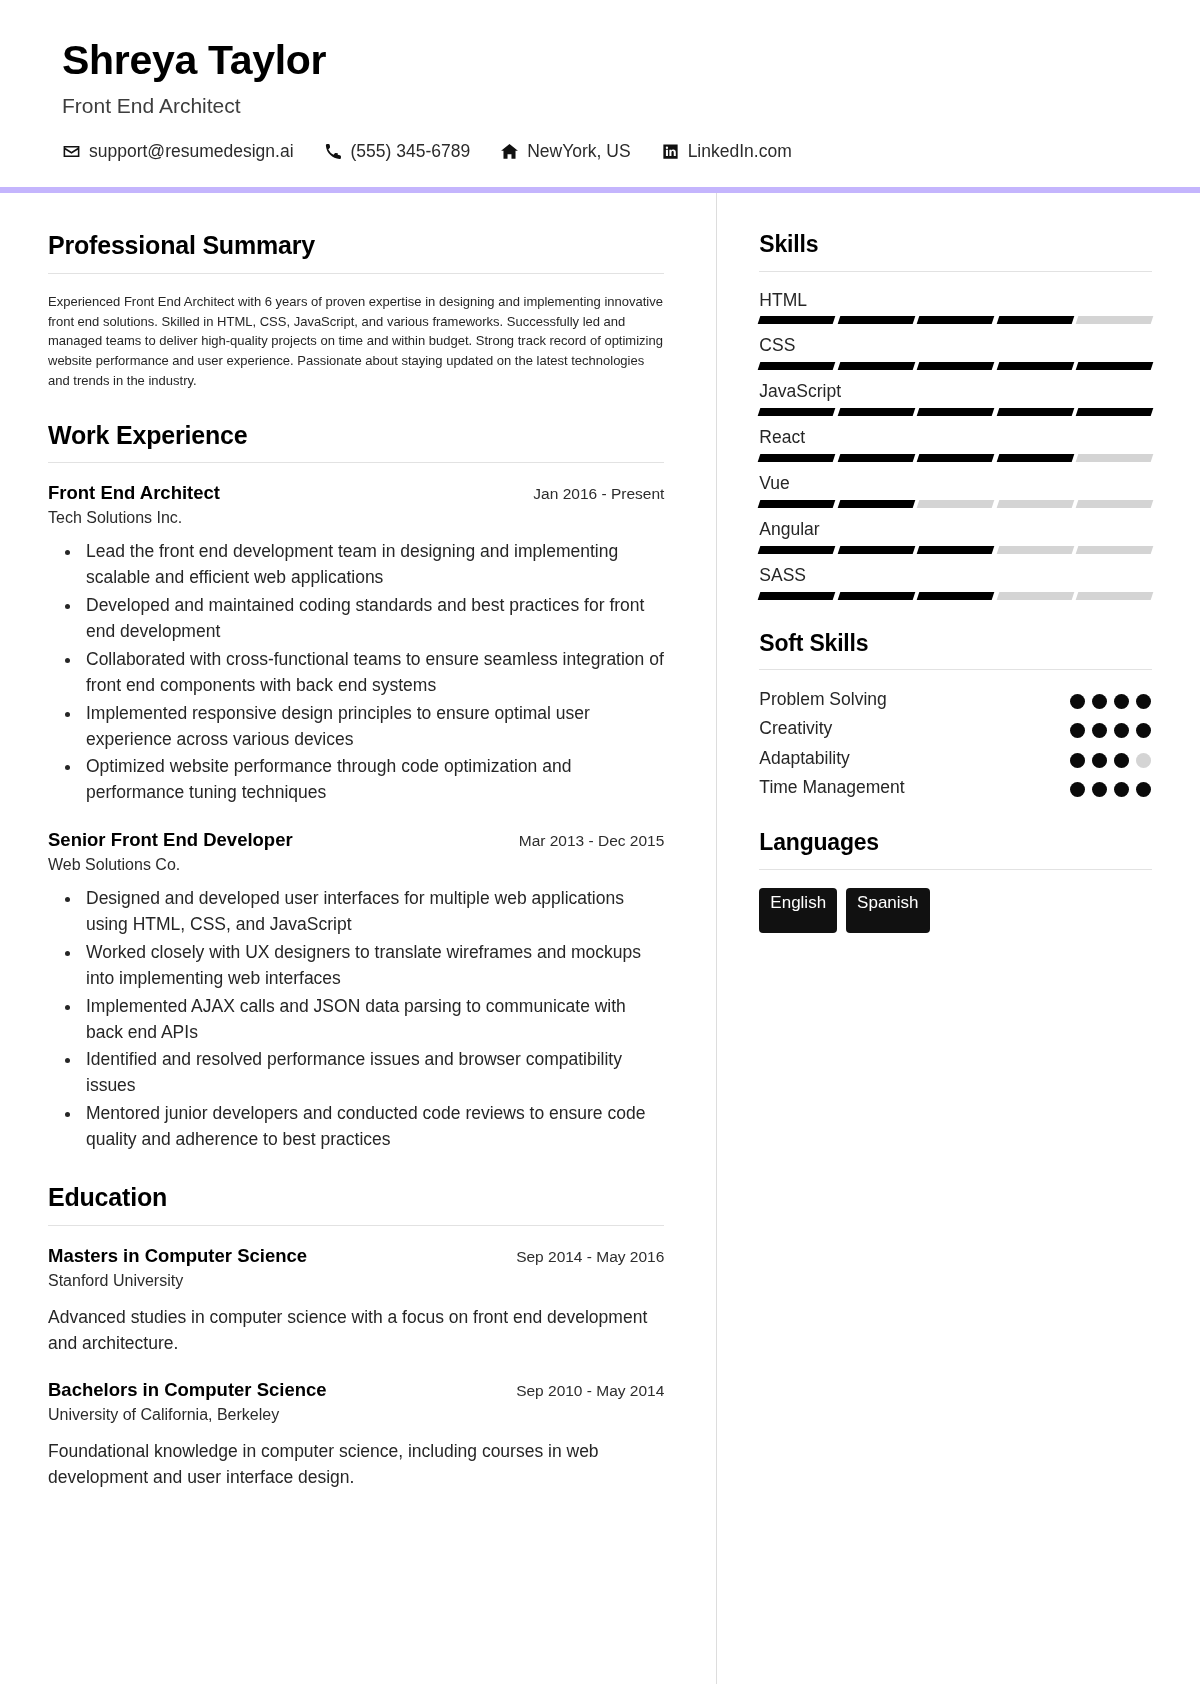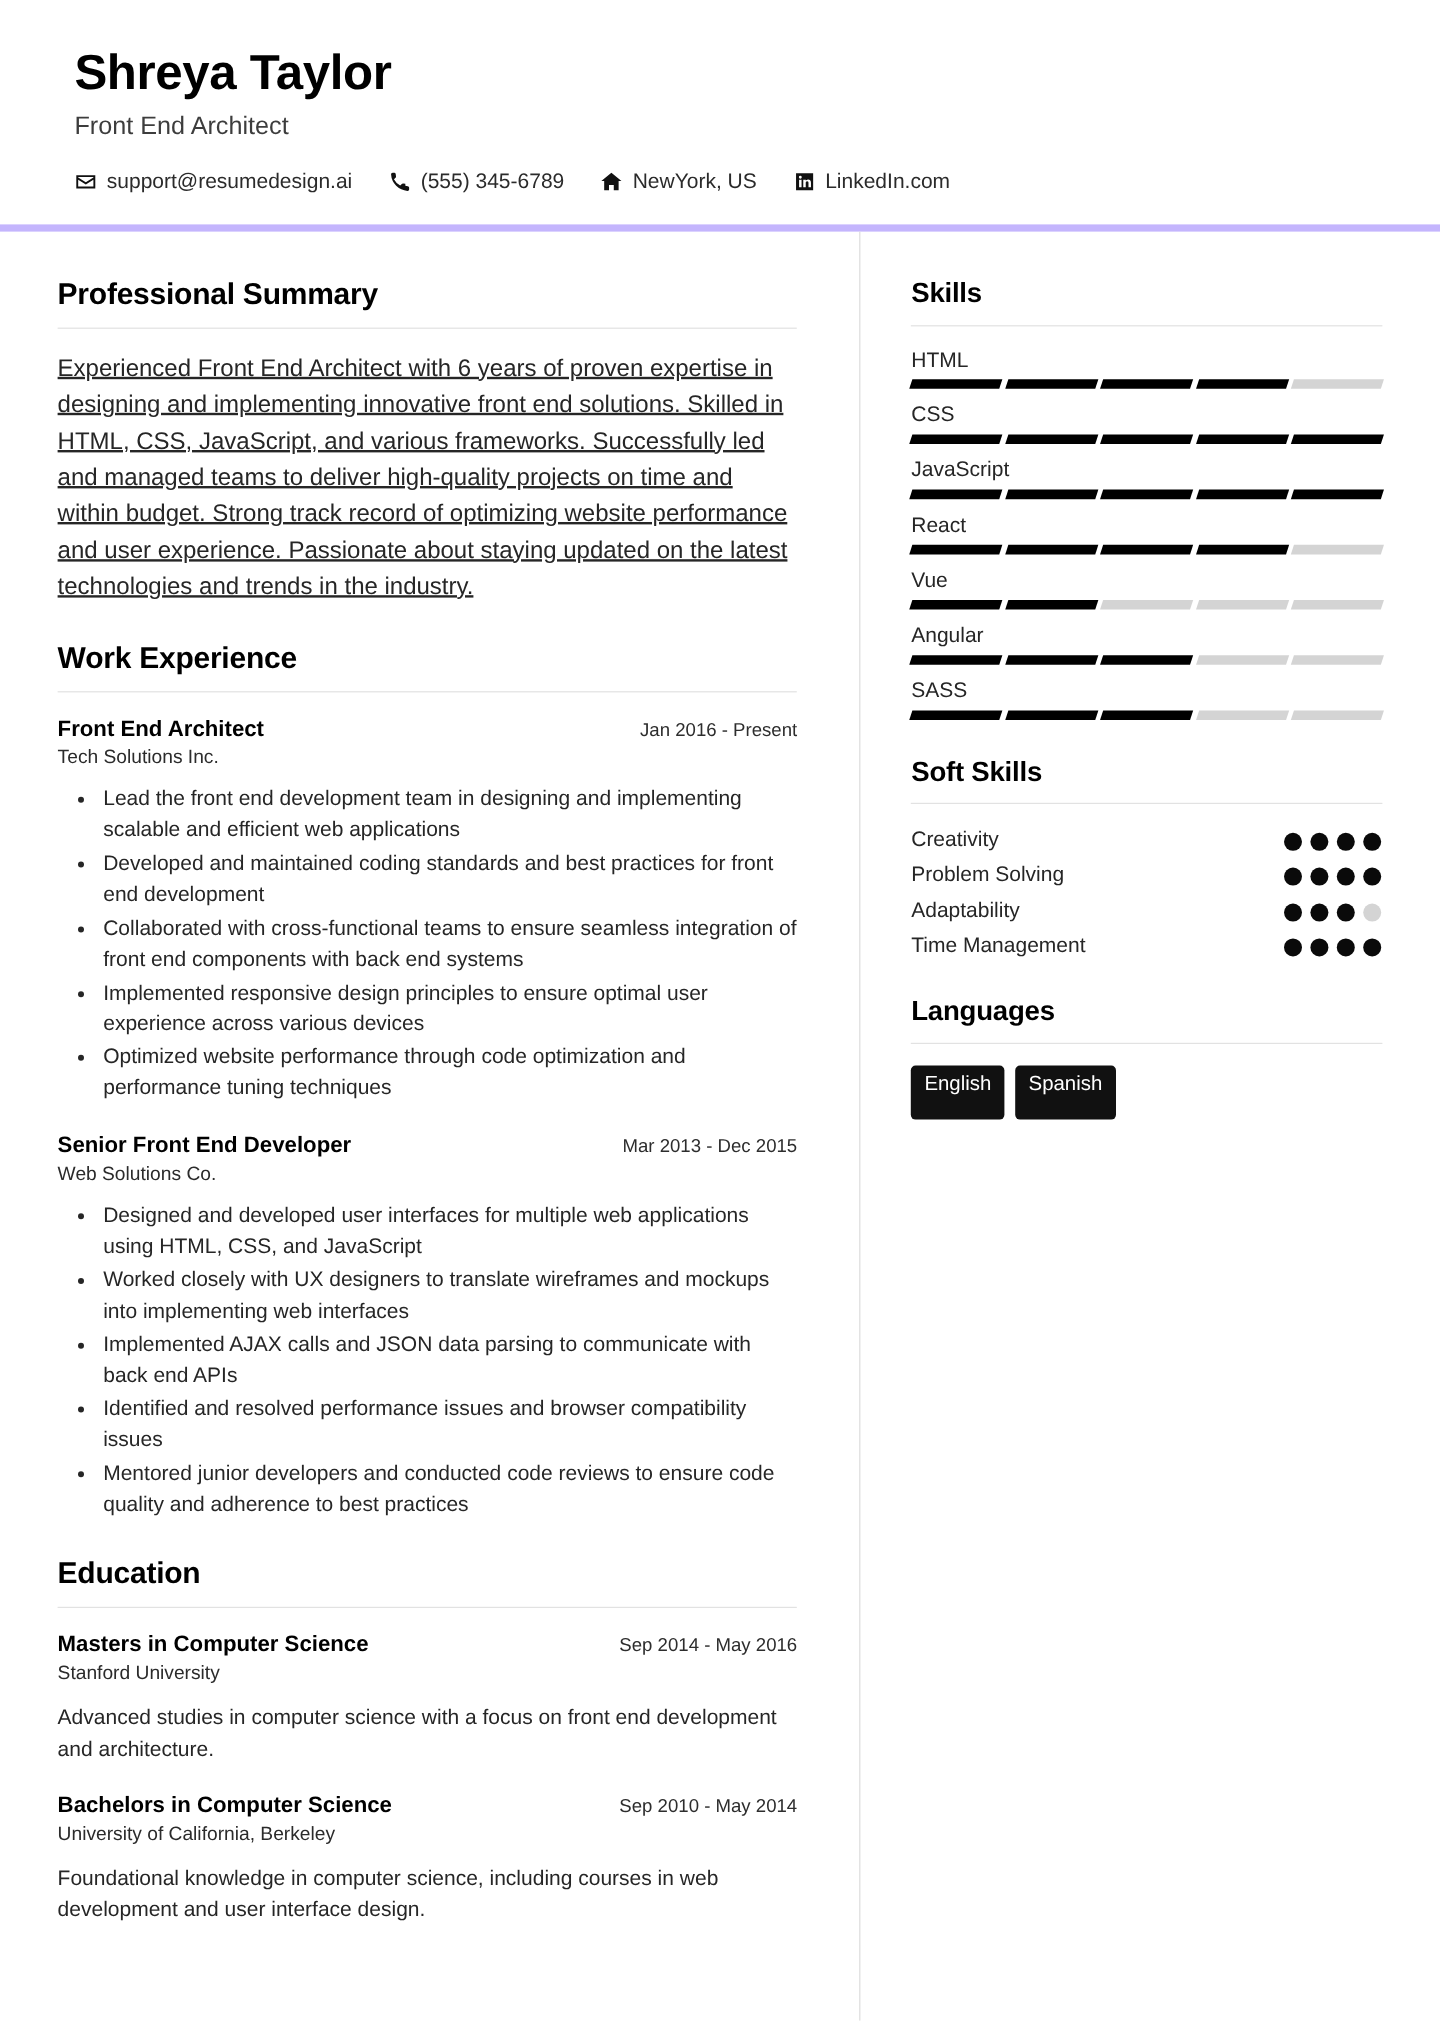--- a/index.html
+++ b/index.html
@@ -82,24 +82,23 @@
   .sec-title.small { font-size: 23px; }
   .sec-rule {
     height: 1px;
     background: #e2e2e2;
     margin-top: 13px;
   }
   .sec { margin-bottom: 30px; }
   .sec-body { margin-top: 18px; }
 
   .summary-text {
-    font-size: 20px;
+    font-size: 13px;
     line-height: 1.52;
     color: #262626;
-    text-decoration: underline;
   }
 
   
   .entry { margin-bottom: 22px; }
   .entry:last-child { margin-bottom: 0; }
   .entry-head {
     display: flex;
     align-items: baseline;
     justify-content: space-between;
     gap: 18px;
@@ -415,30 +414,30 @@
               </div>
             </div>
           </div>
       </section>
 
       <section class="sec">
         <h2 class="sec-title small">Soft Skills</h2>
         <div class="sec-rule"></div>
         <div class="sec-body" id="soft-list">
             <div class="soft-row">
+              <div class="soft-name">Problem Solving</div>
+              <div class="soft-dots">
+                <span class="dot on"></span>
+                <span class="dot on"></span>
+                <span class="dot on"></span>
+                <span class="dot on"></span>
+              </div>
+            </div>
+            <div class="soft-row">
               <div class="soft-name">Creativity</div>
-              <div class="soft-dots">
-                <span class="dot on"></span>
-                <span class="dot on"></span>
-                <span class="dot on"></span>
-                <span class="dot on"></span>
-              </div>
-            </div>
-            <div class="soft-row">
-              <div class="soft-name">Problem Solving</div>
               <div class="soft-dots">
                 <span class="dot on"></span>
                 <span class="dot on"></span>
                 <span class="dot on"></span>
                 <span class="dot on"></span>
               </div>
             </div>
             <div class="soft-row">
               <div class="soft-name">Adaptability</div>
               <div class="soft-dots">

